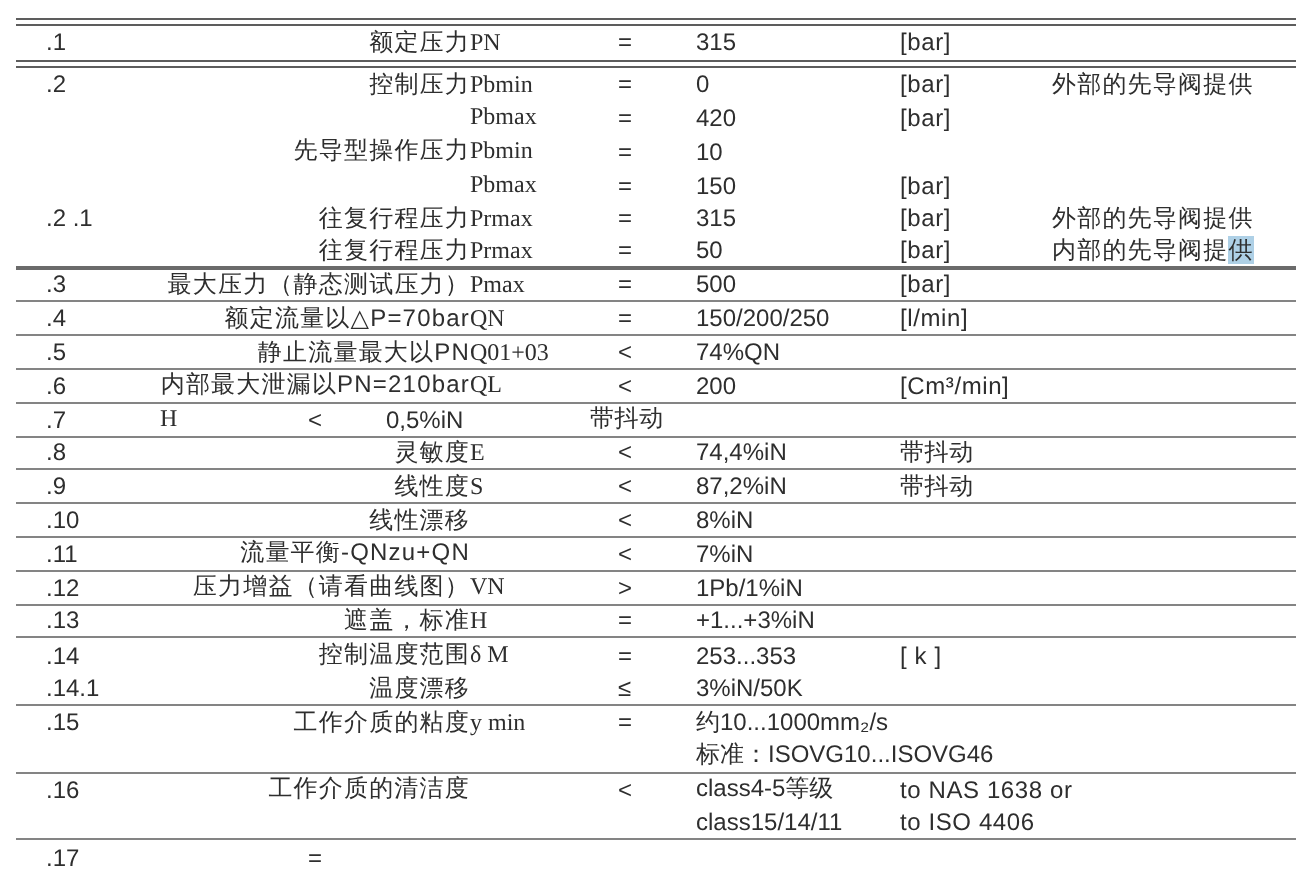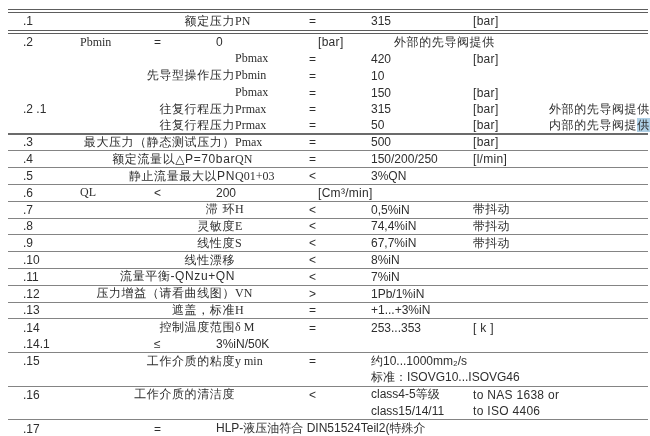--- a/index.html
+++ b/index.html
@@ -19,21 +19,21 @@
   }
   .b-none{border-bottom:none;}
   .b-single{border-bottom:1px solid #848484;}
   .b-heavy{border-bottom:2px solid #6b6b6b;}
   .b-double{border-bottom:4px double #5d5d5d;height:20.8px;}
   .c{flex:none;overflow:visible;}
   .c-idx{width:72px;padding-left:15px;box-sizing:border-box;}
   .c-desc{width:155px;letter-spacing:0.6px;text-align:right;}
   .c-sym{width:74px;font-family:Liberation Serif, serif;}
   .c-rel{width:39px;}
-  .c-val{width:102px;margin-left:23px;}
+  .c-val{width:102px;}
   .c-unit{width:76px;letter-spacing:0.3px;}
   .c-note{flex:1 1 auto;letter-spacing:0.6px;font-family:Liberation Serif, serif;}
   .hl{background:#aed0e6;}
 </style>
 </head>
 <body>
 
 <div class="sheet">
   <div class="topline"></div>
   <div id="spec-table">
@@ -41,20 +41,21 @@
         <span class="c c-idx">.1</span>
         <span class="c c-desc">额定压力</span>
         <span class="c c-sym">PN</span>
         <span class="c c-rel">=</span>
         <span class="c c-val">315</span>
         <span class="c c-unit">[bar]</span>
         <span class="c c-note"></span>
       </div>
       <div class="row b-none">
         <span class="c c-idx">.2</span>
+        <span class="c c-desc">控制压力</span>
         <span class="c c-sym">Pbmin</span>
         <span class="c c-rel">=</span>
         <span class="c c-val">0</span>
         <span class="c c-unit">[bar]</span>
         <span class="c c-note">外部的先导阀提供</span>
       </div>
       <div class="row b-none">
         <span class="c c-idx"></span>
         <span class="c c-desc"></span>
         <span class="c c-sym">Pbmax</span>
@@ -115,56 +116,56 @@
         <span class="c c-rel">=</span>
         <span class="c c-val">150/200/250</span>
         <span class="c c-unit">[l/min]</span>
         <span class="c c-note"></span>
       </div>
       <div class="row b-single">
         <span class="c c-idx">.5</span>
         <span class="c c-desc">静止流量最大以PN</span>
         <span class="c c-sym">Q01+03</span>
         <span class="c c-rel">&lt;</span>
-        <span class="c c-val">3%QN</span>
+        <span class="c c-val">74%QN</span>
         <span class="c c-unit"></span>
         <span class="c c-note"></span>
       </div>
       <div class="row b-single">
         <span class="c c-idx">.6</span>
+        <span class="c c-desc">内部最大泄漏以PN=210bar</span>
         <span class="c c-sym">QL</span>
         <span class="c c-rel">&lt;</span>
         <span class="c c-val">200</span>
         <span class="c c-unit">[Cm³/min]</span>
         <span class="c c-note"></span>
       </div>
       <div class="row b-single">
         <span class="c c-idx">.7</span>
-        <span class="c c-desc">滞 环</span>
         <span class="c c-sym">H</span>
         <span class="c c-rel">&lt;</span>
         <span class="c c-val">0,5%iN</span>
         <span class="c c-unit">带抖动</span>
         <span class="c c-note"></span>
       </div>
       <div class="row b-single">
         <span class="c c-idx">.8</span>
         <span class="c c-desc">灵敏度</span>
         <span class="c c-sym">E</span>
         <span class="c c-rel">&lt;</span>
         <span class="c c-val">74,4%iN</span>
         <span class="c c-unit">带抖动</span>
         <span class="c c-note"></span>
       </div>
       <div class="row b-single">
         <span class="c c-idx">.9</span>
         <span class="c c-desc">线性度</span>
         <span class="c c-sym">S</span>
         <span class="c c-rel">&lt;</span>
-        <span class="c c-val">67,7%iN</span>
+        <span class="c c-val">87,2%iN</span>
         <span class="c c-unit">带抖动</span>
         <span class="c c-note"></span>
       </div>
       <div class="row b-single">
         <span class="c c-idx">.10</span>
         <span class="c c-desc">线性漂移</span>
         <span class="c c-sym"></span>
         <span class="c c-rel">&lt;</span>
         <span class="c c-val">8%iN</span>
         <span class="c c-unit"></span>
@@ -201,20 +202,21 @@
         <span class="c c-idx">.14</span>
         <span class="c c-desc">控制温度范围</span>
         <span class="c c-sym">δ M</span>
         <span class="c c-rel">=</span>
         <span class="c c-val">253...353</span>
         <span class="c c-unit">[ k ]</span>
         <span class="c c-note"></span>
       </div>
       <div class="row b-single">
         <span class="c c-idx">.14.1</span>
+        <span class="c c-desc">温度漂移</span>
         <span class="c c-sym"></span>
         <span class="c c-rel">≤</span>
         <span class="c c-val">3%iN/50K</span>
         <span class="c c-unit"></span>
         <span class="c c-note"></span>
       </div>
       <div class="row b-none">
         <span class="c c-idx">.15</span>
         <span class="c c-desc">工作介质的粘度</span>
         <span class="c c-sym">y min</span>
@@ -247,18 +249,17 @@
         <span class="c c-sym"></span>
         <span class="c c-rel"></span>
         <span class="c c-val">class15/14/11</span>
         <span class="c c-unit">to ISO  4406</span>
         <span class="c c-note"></span>
       </div>
       <div class="row b-none">
         <span class="c c-idx">.17</span>
         <span class="c c-sym"></span>
         <span class="c c-rel">=</span>
-        <span class="c c-val">HLP-液压油符合 DIN51524Teil2(特殊介</span>
         <span class="c c-unit"></span>
         <span class="c c-note"></span>
       </div>
     </div>
 </div>
 
 </body></html>

